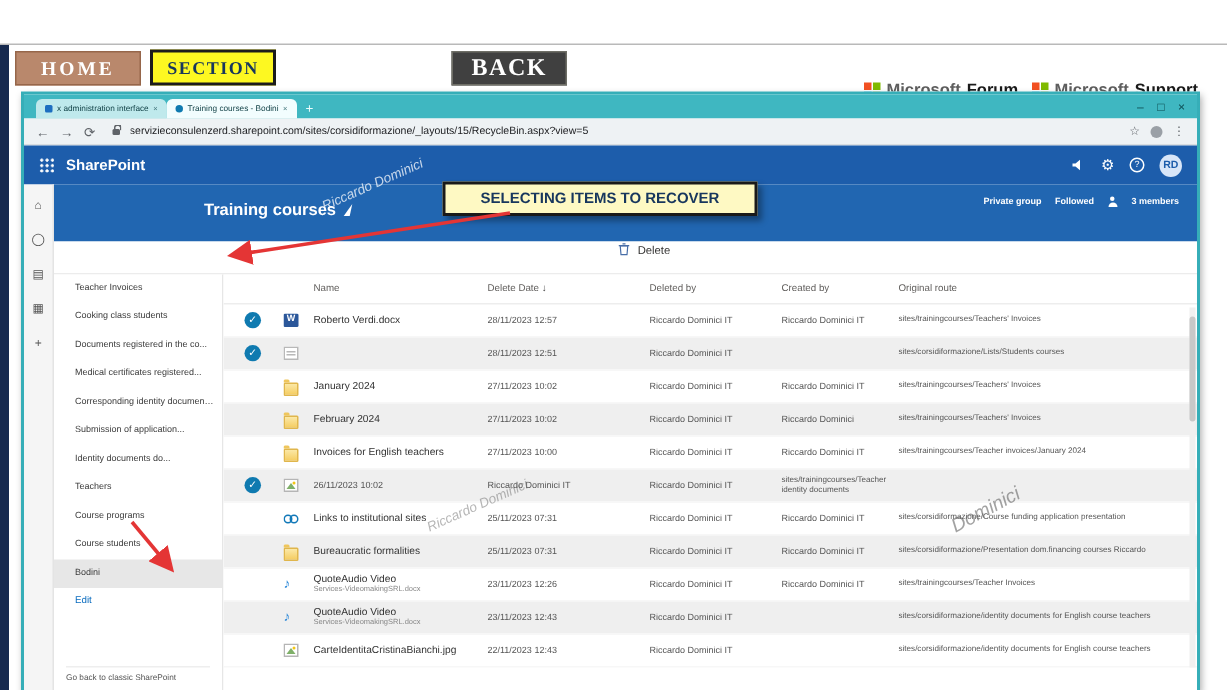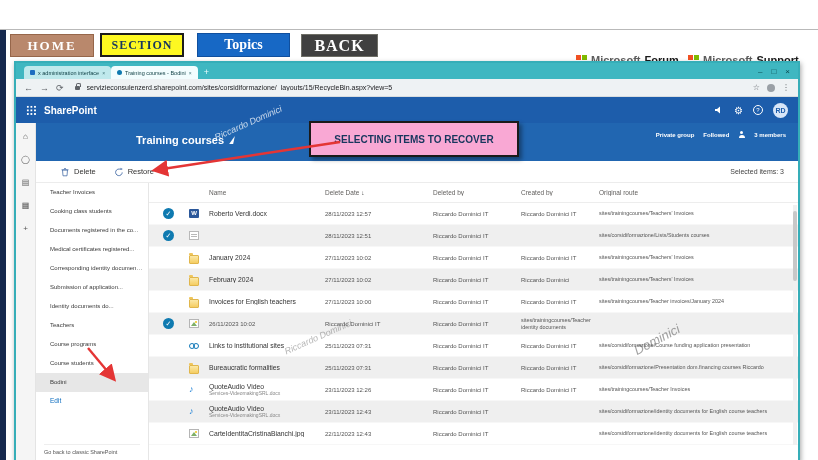--- a/index.html
+++ b/index.html
@@ -66,21 +66,21 @@
 
   .siteheader{position:absolute;left:20px;top:60px;right:0;height:38px;background:#2166b1;box-sizing:border-box;}
   .sitetitle{position:absolute;left:100px;top:11px;color:#fff;font-size:11px;font-weight:bold;display:flex;align-items:center;gap:6px;}
   .sail{width:0;height:0;border-left:4px solid transparent;border-bottom:8px solid #fff;transform:skewX(-12deg);}
   .sitemeta{position:absolute;right:12px;top:8px;display:flex;align-items:center;gap:9px;color:#fff;font-size:6px;font-weight:bold;}
   .person{width:7px;height:7px;position:relative;display:inline-block;}
   .person::before{content:"";position:absolute;top:0;left:2px;width:3px;height:3px;border-radius:50%;background:#fff;}
   .person::after{content:"";position:absolute;bottom:0;left:0.5px;width:6px;height:3px;border-radius:3px 3px 0 0;background:#fff;}
 
   .cmdbar{position:absolute;left:20px;top:98px;right:0;height:22px;background:#fff;border-bottom:1px solid #ececec;
-          display:flex;align-items:center;padding-left:24px;gap:18px;box-sizing:border-box;}
+          display:flex;align-items:center;padding-left:24px;gap:18px;box-sizing:border-box;flex-direction:column;}
   .cmd{display:flex;align-items:center;gap:4px;font-size:7.5px;color:#323130;}
   .selcount{margin-left:auto;margin-right:14px;font-size:7px;color:#444;}
 
   .sidenav{position:absolute;left:20px;top:120px;width:113px;bottom:0;background:#fff;border-right:1px solid #e6e6e6;box-sizing:border-box;}
   .nav-item{height:19px;line-height:19px;padding-left:14px;padding-right:4px;font-size:6px;color:#3b3b3b;
             white-space:nowrap;overflow:hidden;text-overflow:ellipsis;}
   .nav-item.selected{background:#e7e7e7;}
   .nav-edit{height:18px;line-height:18px;padding-left:14px;font-size:6.5px;color:#0b6cbf;}
   .nav-classic{position:absolute;left:8px;bottom:5px;width:96px;font-size:5.5px;color:#555;border-top:1px solid #eee;padding-top:4px;}
 
@@ -110,21 +110,21 @@
   .fi.audio::before{content:"♪";position:absolute;inset:0;color:#2b88d8;font-size:9px;line-height:9px;}
   .fi.link::before{content:"";position:absolute;left:0;top:2px;width:4px;height:4px;border:1px solid #1178b8;border-radius:50%;}
   .fi.link::after{content:"";position:absolute;left:4px;top:2px;width:4px;height:4px;border:1px solid #1178b8;border-radius:50%;}
   .fi.list{background:#fff;border:1px solid #b8b8b8;box-sizing:border-box;}
   .fi.list::before{content:"";position:absolute;left:1px;top:2px;width:6px;height:1px;background:#b8b8b8;box-shadow:0 2px 0 #b8b8b8;}
 
   .scrollbar{position:absolute;right:1px;top:22px;width:4px;height:240px;background:#f0f0f0;}
   .scrollthumb{position:absolute;right:0;top:6px;width:4px;height:70px;background:#c8c8c8;border-radius:2px;}
 
   
-  .callout{position:absolute;left:309px;top:91px;width:210px;height:36px;background:#f9a8d4;border:2px solid #1a1a1a;
+  .callout{position:absolute;left:295px;top:91px;width:210px;height:23px;background:#fef9c3;border:2px solid #1a1a1a;
            box-shadow:3px 3px 4px rgba(0,0,0,.35);display:flex;align-items:center;justify-content:center;
            font-size:10px;font-weight:bold;color:#17365d;z-index:50;box-sizing:border-box;}
   .arrows{position:absolute;left:0;top:0;width:818px;height:460px;pointer-events:none;z-index:60;}
   .wm{position:absolute;z-index:40;font-style:italic;white-space:nowrap;pointer-events:none;}
   .wm1{left:212px;top:88px;transform:rotate(-24deg);color:rgba(255,255,255,.75);font-size:9px;}
   .wm2{left:282px;top:302px;transform:rotate(-24deg);color:rgba(110,110,110,.5);font-size:9px;}
   .wm3{left:632px;top:302px;transform:rotate(-28deg);color:rgba(100,100,100,.6);font-size:13px;}
 
   .footer{position:absolute;left:0;top:437px;width:818px;height:23px;background:#1e3560;display:flex;align-items:center;justify-content:center;}
   .footer-title{color:#fdf200;font-size:13px;font-weight:bold;letter-spacing:.2px;}
@@ -134,21 +134,20 @@
 </style>
 </head>
 <body>
 
 <div class="slide">
 
   <div class="left-strip"></div>
 
   <div class="navbtn btn-home">HOME</div>
   <div class="navbtn btn-section">SECTION</div>
-  <div class="navbtn btn-topics">Topics</div>
   <div class="navbtn btn-back">BACK</div>
 
   <div class="mslogo logo-forum">
     <span class="squares">
         <span class="sq1"></span>
         <span class="sq2"></span>
         <span class="sq3"></span>
         <span class="sq4"></span>
       </span>
     <span class="brand">Microsoft</span>

